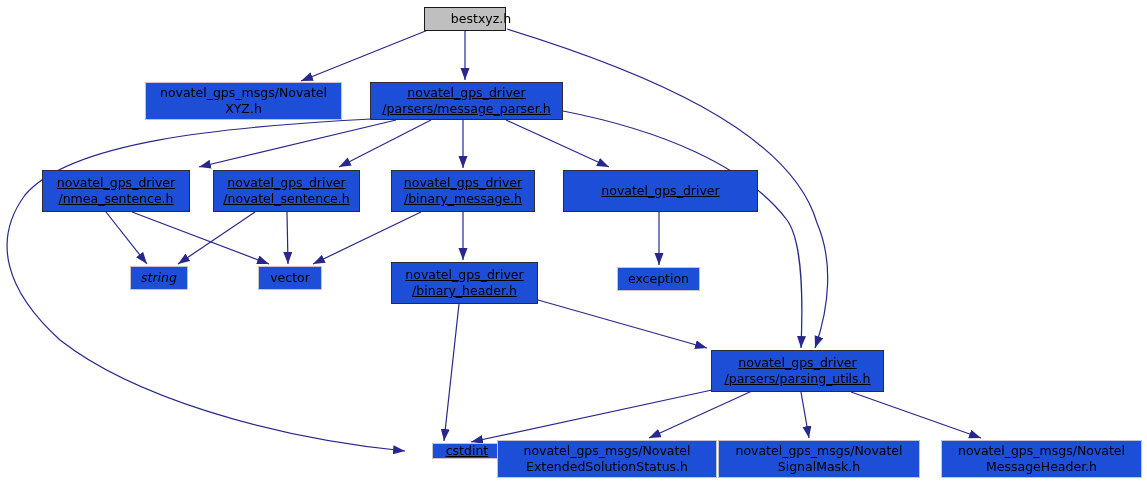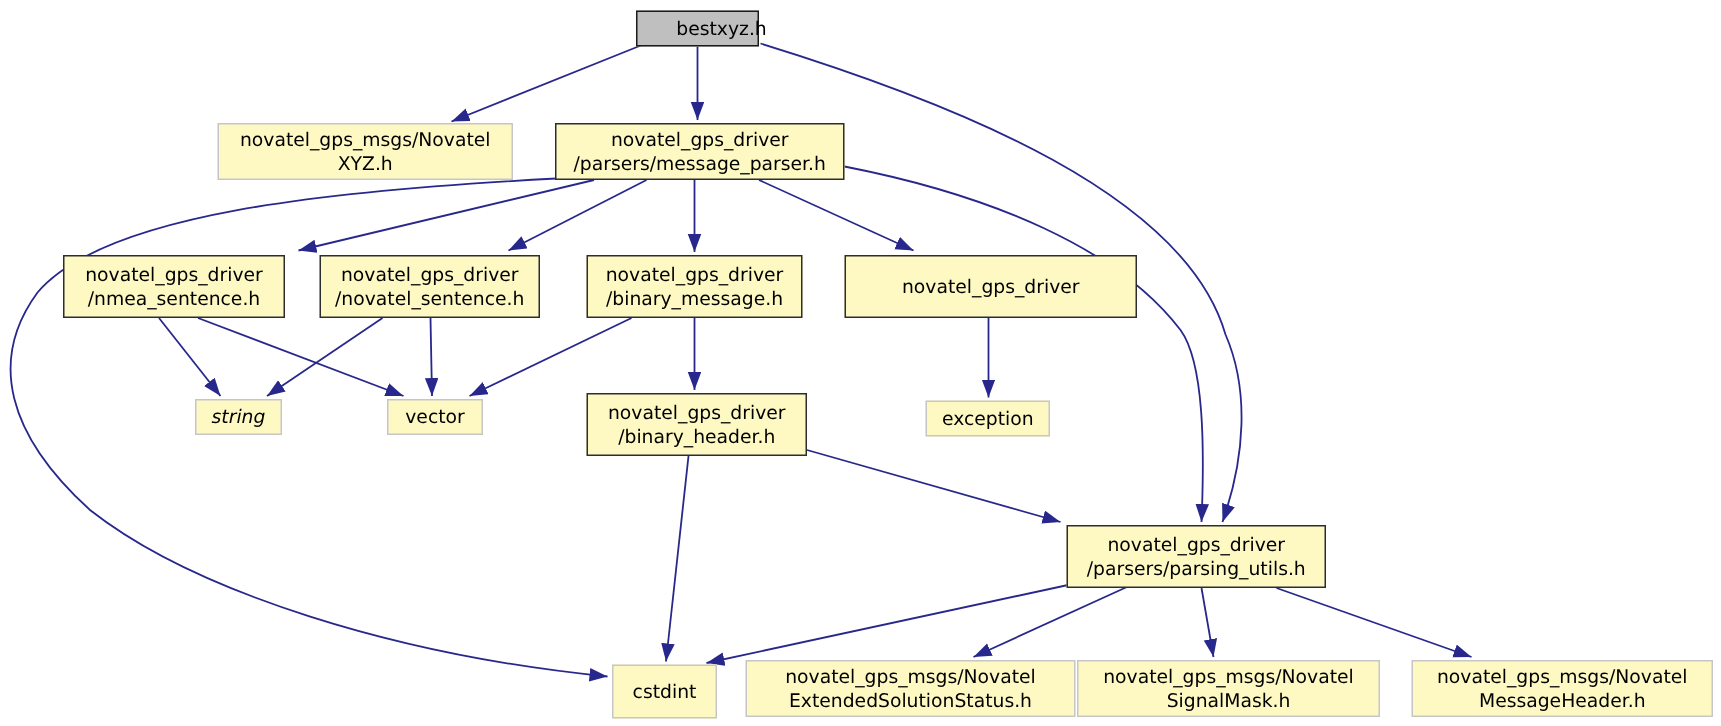--- a/index.html
+++ b/index.html
@@ -7,30 +7,30 @@
     position:relative;
     width:1147px; height:484px;
     background:#ffffff;
     font-family:"DejaVu Sans", sans-serif;
     overflow:hidden;
   }
   #edges { position:absolute; left:0; top:0; width:1147px; height:484px; }
   .node {
     position:absolute;
     box-sizing:border-box;
-    background:#fef9c3;
+    background:#1d4ed8;
     display:flex; flex-direction:column;
     justify-content:center; align-items:center;
     text-align:center;
     font-size:12.5px; line-height:16px;
     color:#000000;
     white-space:nowrap;
     cursor:pointer;
   }
-  .node.internal { border:1px solid #2d2d2d; }
+  .node.internal { border:1px solid #2d2d2d;text-decoration:underline; }
   .node.external { border:1px solid #c6c6c6; }
   .node.root     { border:1px solid #1a1a1a; background:#bfbfbf; }
   .edge { fill:none; stroke:#28288c; stroke-width:1.2px; }
 </style>
 </head>
 <body>
 
 <div id="canvas">
 
   <svg id="edges" width="1147" height="484" viewBox="0 0 1147 484" xmlns="http://www.w3.org/2000/svg">
@@ -111,21 +111,21 @@
 
   <div class="node external" style="left:617px; top:267px; width:83px; height:24px;">
     <span>exception</span>
   </div>
 
   <div class="node internal" style="left:711px; top:350px; width:173px; height:42px;">
     <span>novatel_gps_driver</span>
     <span>/parsers/parsing_utils.h</span>
   </div>
 
-  <div class="node external" style="left:408px; top:443px; width:70px; height:36px;">
+  <div class="node external" style="left:432px; top:443px; width:70px; height:16px;text-decoration:underline;">
     <span>cstdint</span>
   </div>
 
   <div class="node external" style="left:497px; top:440px; width:220px; height:38px;">
     <span>novatel_gps_msgs/Novatel</span>
     <span>ExtendedSolutionStatus.h</span>
   </div>
 
   <div class="node external" style="left:718px; top:440px; width:202px; height:38px;">
     <span>novatel_gps_msgs/Novatel</span>

